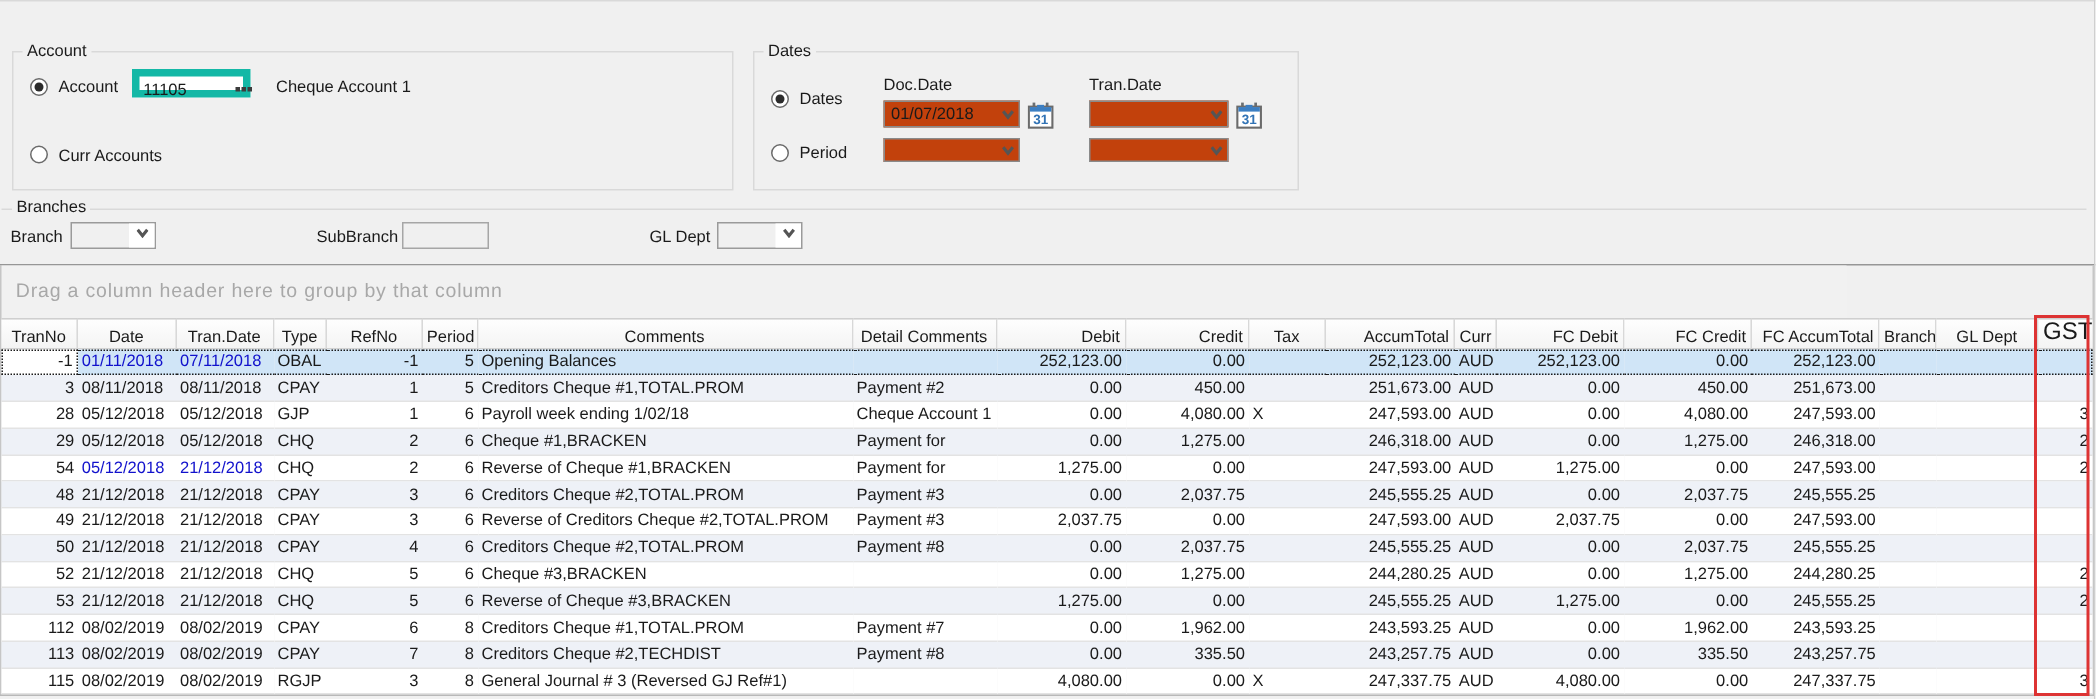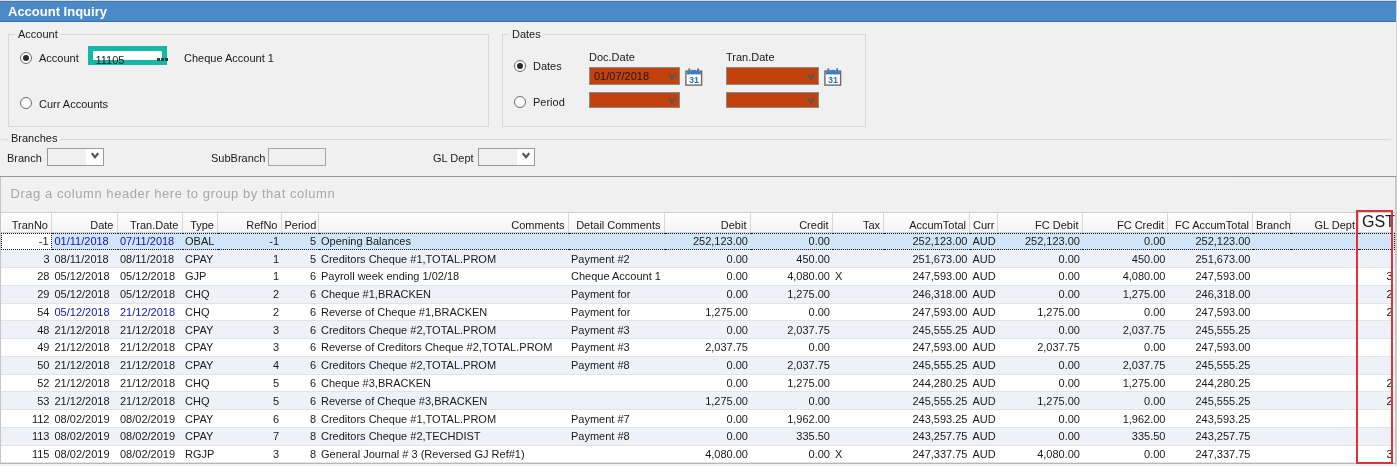--- a/index.html
+++ b/index.html
@@ -17,41 +17,38 @@
 .combo .val{position:absolute;left:4px;top:0;bottom:0;display:flex;align-items:center;white-space:nowrap}
 .combo2{position:absolute;background:#f0f0f0;border:1px solid #9a9a9a}
 .combo2 .btn{position:absolute;right:0;top:0;bottom:0;width:17px;background:#fff}
 .combo2 .chv{position:absolute;right:4px;top:50%;margin-top:-3px}
 .calicon{position:absolute}
 
 .gridline{position:absolute;left:0;top:175.7px;width:1397px;height:1.7px;background:#969696}
 .dragarea{position:absolute;left:1px;top:177px;width:1230px;height:34.5px;background:#f1f1f1}
 .dragarea span{position:absolute;left:9.5px;top:9px;font-size:13px;letter-spacing:0.55px;color:#a8a8a8}
 table{position:absolute;left:0.5px;top:211.5px;width:1392.5px;border-collapse:separate;border-spacing:0;table-layout:fixed;font-size:11px;color:#1a1a1a}
-th{height:20.5px;font-weight:normal;vertical-align:bottom;background:linear-gradient(180deg,#fefefe,#f4f4f4);border-top:1px solid #cfcfcf;border-bottom:1px solid #d2d2d2;border-right:1px solid #d8d8d8;padding:0 3px 1px 3px;white-space:nowrap;overflow:hidden;text-align:right}
+th{height:20.5px;font-weight:normal;vertical-align:bottom;background:linear-gradient(180deg,#fefefe,#f4f4f4);border-top:1px solid #cfcfcf;border-bottom:1px solid #d2d2d2;border-right:1px solid #d8d8d8;padding:0 3px 1px 3px;white-space:nowrap;overflow:hidden;text-align:center}
 td{height:17.77px;padding:0 2.5px;white-space:nowrap;overflow:hidden;border-bottom:1px solid #e3e3e3;background:#fff}
 tr.sel td{background:#d0e5f7;border-top:1px dotted #1a1a1a;border-bottom:1px dotted #1a1a1a}
 tr.sel td:first-child{background:#fff;border-left:1px dotted #1a1a1a;border-right:1px dotted #1a1a1a}
 tr.sel td:last-child{border-right:1px dotted #1a1a1a}
 tr.alt td{background:#eef1f7}
 .r{text-align:right}
 .bluedate{color:#1111cc}
 .gridleft{position:absolute;left:0;top:177px;width:1px;height:286.5px;background:#c6c6c6}
 .gridright{position:absolute;left:1395px;top:177px;width:1px;height:286.5px;background:#c6c6c6}
 .gridbottom{position:absolute;left:0;top:463.2px;width:1396px;height:1px;background:#b8b8b8}
 .pageright{position:absolute;left:1396px;top:0;width:1px;height:466px;background:#cfcfcf}
 .pagetop{position:absolute;left:0;top:0;width:1397px;height:1px;background:#d9d9d9}
 .redbox{position:absolute;left:1356px;top:209.5px;width:36.5px;height:254.5px;border:2px solid #dd3333;z-index:10}
 .dots{position:absolute;width:2.5px;height:2.5px;background:#3c3c3c}
 </style></head><body>
 <div class="page">
 <div class="pagetop"></div>
-<div class="title">
-      <span>Account Inquiry</span>
-    </div>
 
 <div class="gb" style="left:8px;top:34px;width:481px;height:93px">
       <span class="lbl">Account</span>
     </div>
 <div class="radio sel" style="left:19.5px;top:51.5px"></div>
 <div class="flabel" style="left:39px;top:51.5px">Account</div>
 <div class="tbox" style="left:87.5px;top:46px;width:79.5px;height:18.5px">
   <span style="position:absolute;left:3px;top:2.5px">11105</span>
   <div class="dots" style="left:64.5px;top:7.2px"></div>
   <div class="dots" style="left:68.6px;top:7.2px"></div>

